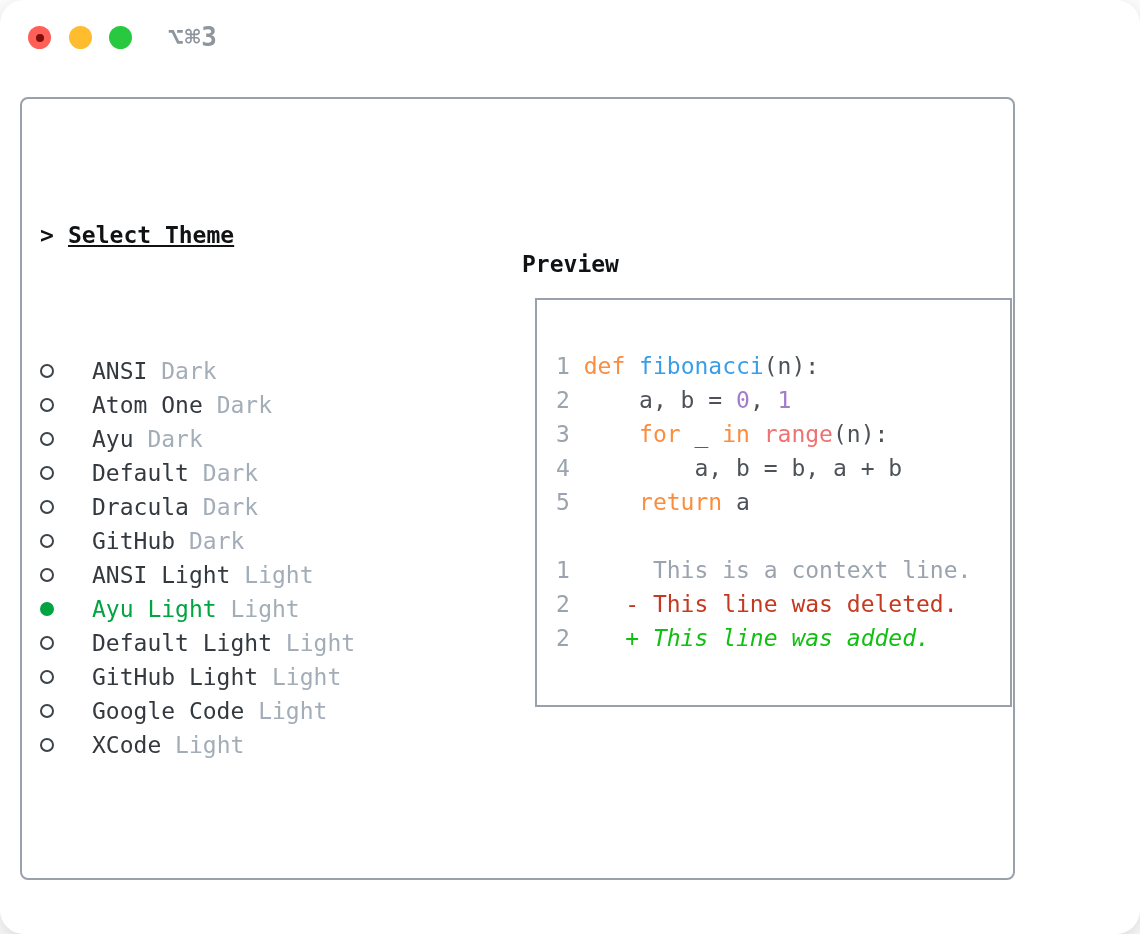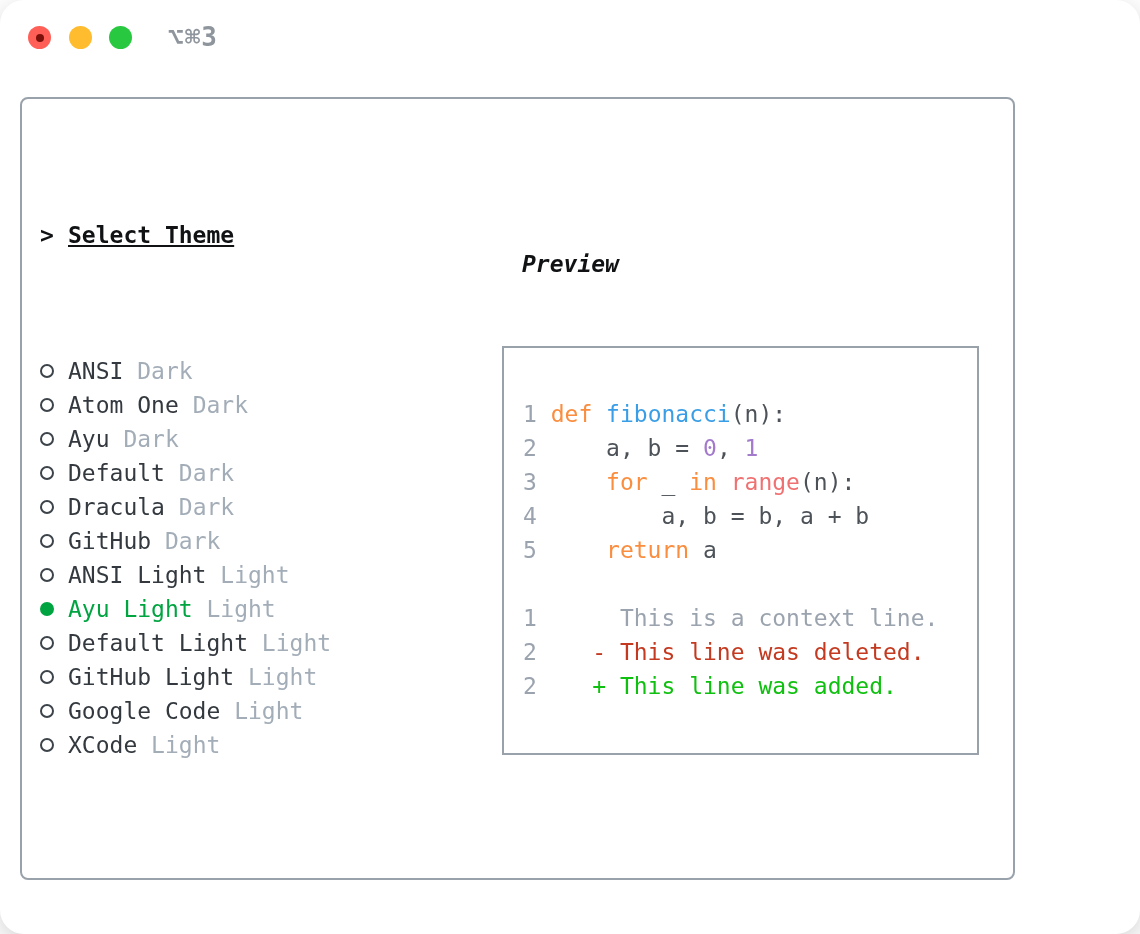--- a/index.html
+++ b/index.html
@@ -62,42 +62,42 @@
   }
   .gap-row{height:34px;}
   .menu-header .prefix{color:var(--heading);font-weight:bold;}
   .menu-header .label{color:var(--heading);font-weight:bold;text-decoration:underline;}
   .radio{
     display:inline-block;width:14px;height:14px;border-radius:50%;
     border:2px solid #3c434a;background:transparent;
   }
   .row.selected .radio{background:var(--accent-green);border-color:var(--accent-green);}
   .row.selected .name{color:var(--accent-green);text-align:right;}
-  .name{color:var(--item-fg);}
+  .name{color:var(--item-fg);margin-left:24px;}
   .variant{color:var(--muted);text-align:center;}
   
   .preview-title{
     position:absolute;left:500px;top:148px;height:34px;line-height:34px;
-    font-size:23px;font-weight:bold;color:var(--heading);font-style:italic;
+    font-size:23px;font-weight:bold;color:var(--heading);
   }
   .preview-box{
-    position:absolute;left:480px;top:199px;width:477px;height:409px;
+    position:absolute;left:513px;top:199px;width:477px;height:409px;
     border:2px solid var(--border);background:#ffffff;
-    padding:49px 0 0 19px;font-size:23px;line-height:34px;white-space:pre;margin-top:48px;
+    padding:49px 0 0 19px;font-size:23px;line-height:34px;white-space:pre;
   }
   .code-row{height:34px;}
   .lnum{display:inline-block;width:2ch;color:var(--line-number);}
   .tok-fg{color:var(--code-fg);}
   .tok-keyword{color:var(--keyword-orange);}
   .tok-entity{color:var(--entity-blue);}
   .tok-number{color:var(--number-purple);}
   .tok-special{color:var(--special-coral);}
   .tok-context{color:var(--line-number);}
   .tok-deleted{color:var(--deleted-red);}
-  .tok-added{color:var(--added-green);}
+  .tok-added{color:var(--added-green);font-style:italic;}
 </style>
 </head>
 <body>
 
 <div class="window">
 
   <div class="titlebar">
     <div class="traffic red">
       <span class="dot"></span>
     </div>

